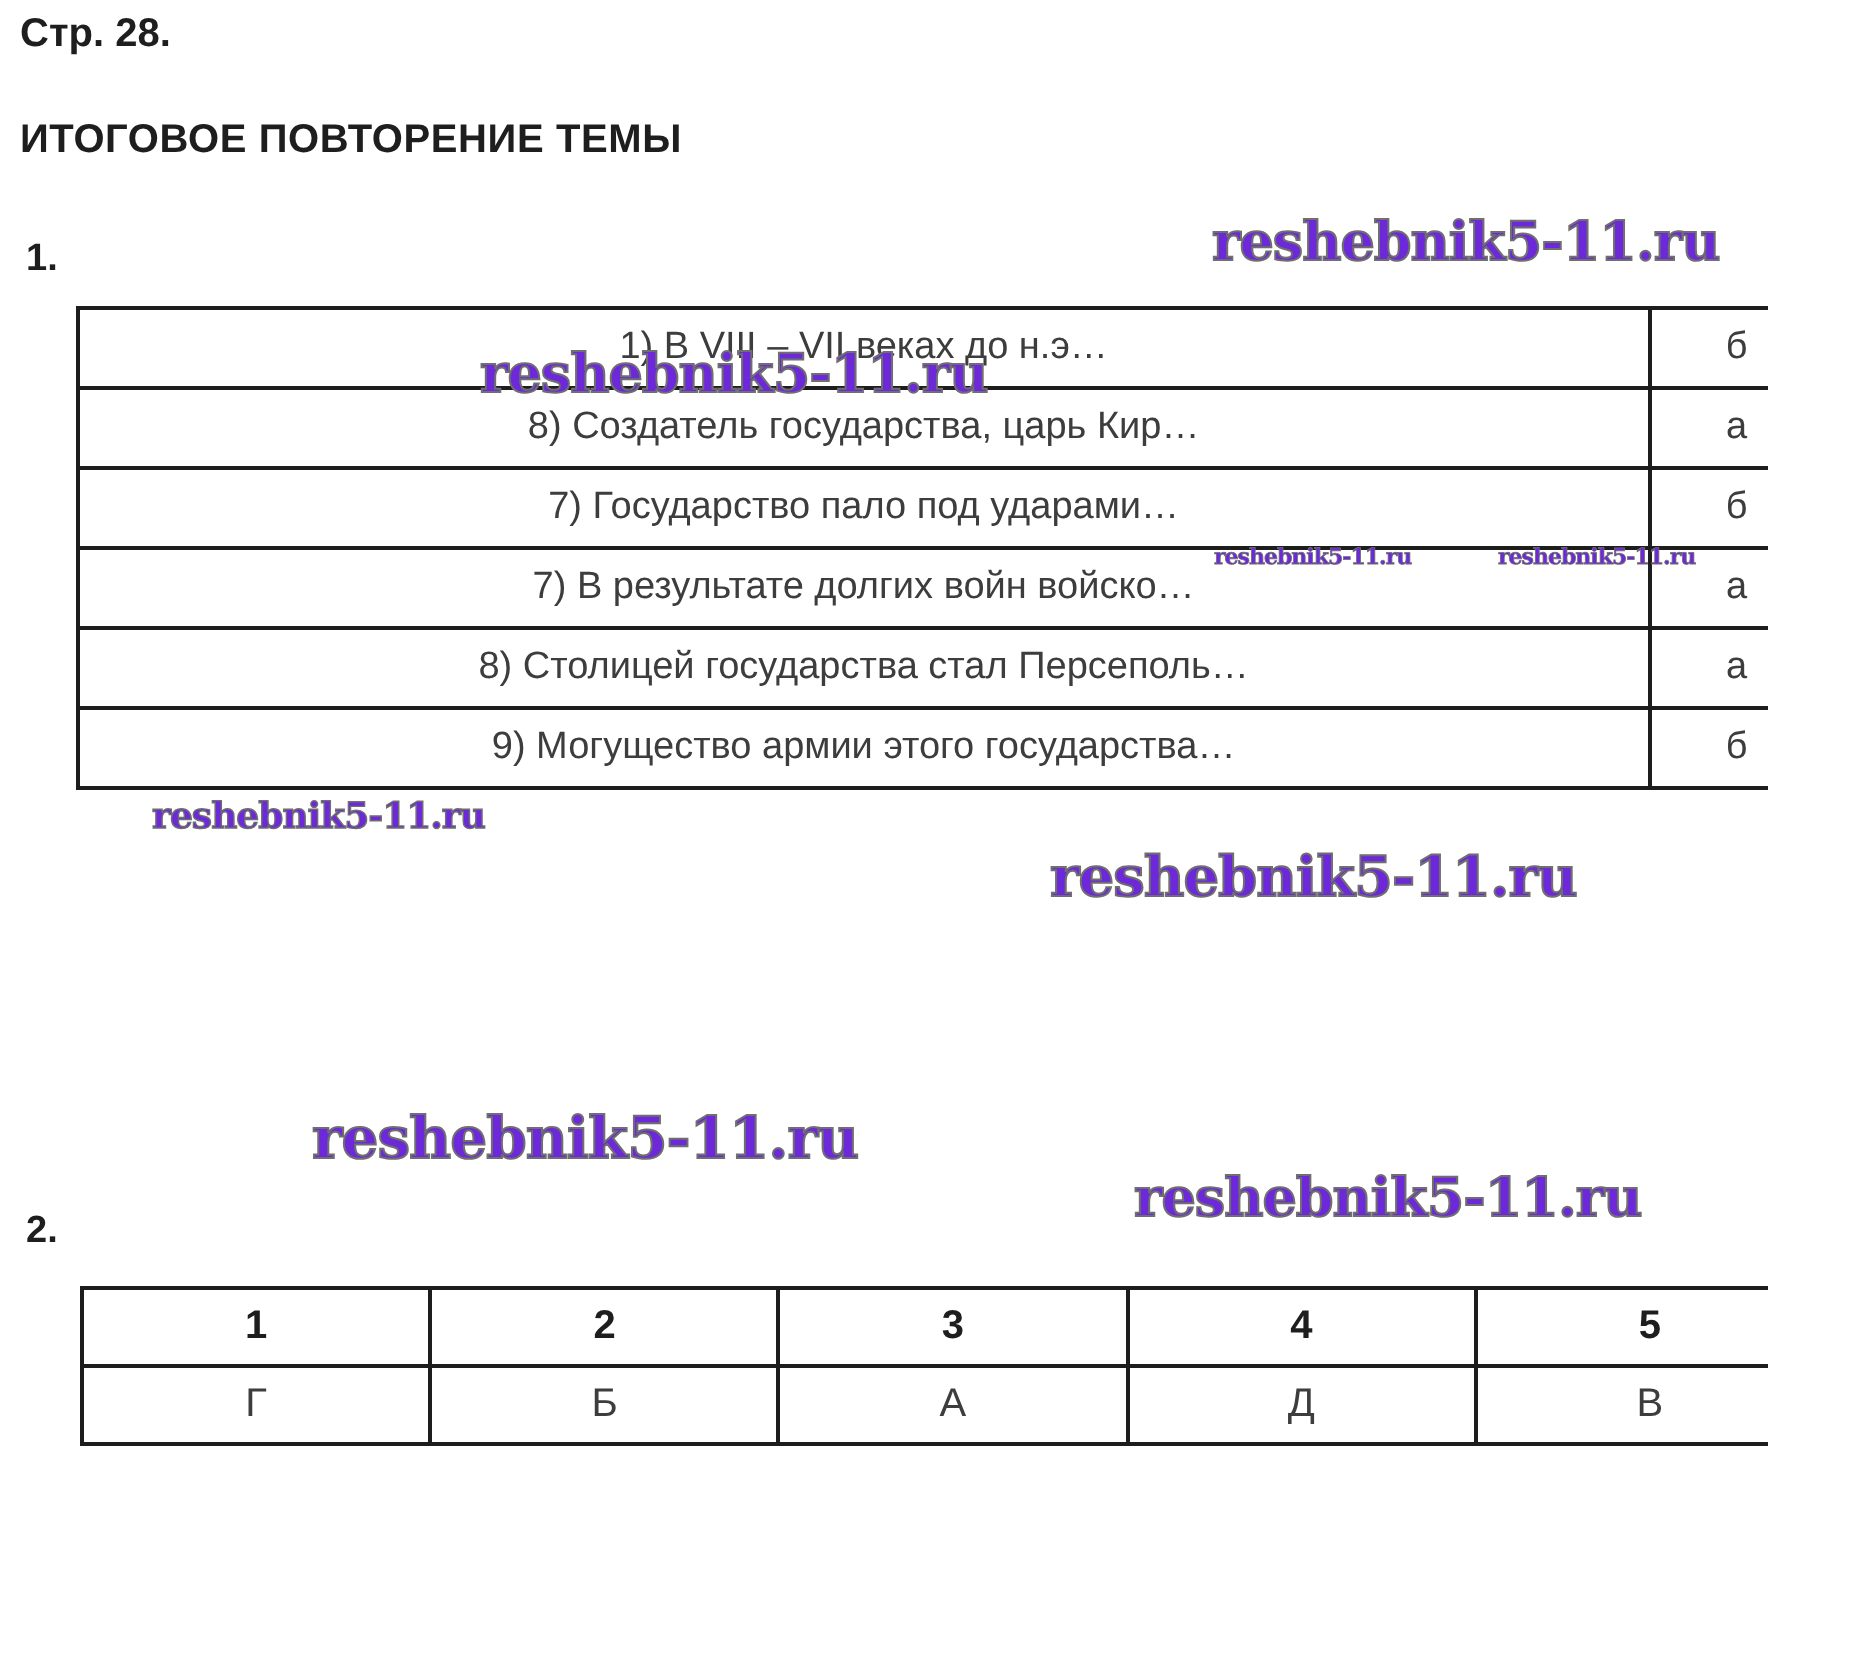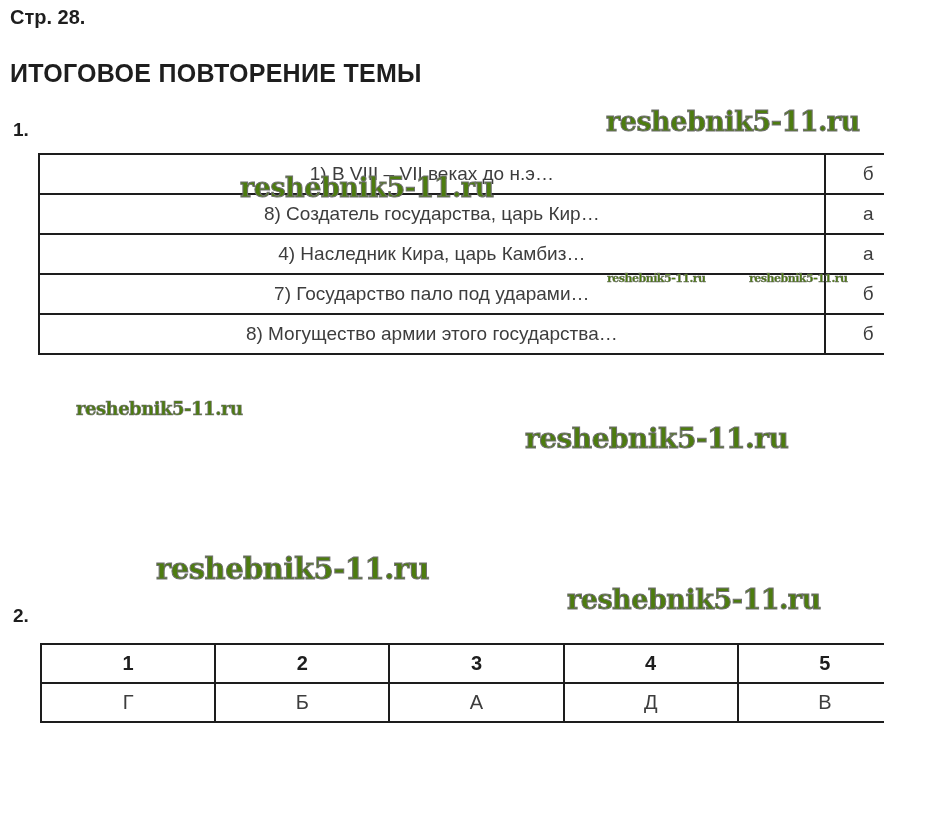--- a/index.html
+++ b/index.html
@@ -1,21 +1,21 @@
 <!DOCTYPE html>
 <html><head>
 <meta charset="utf-8">
 <style>
   html, body { margin:0; padding:0; background:#ffffff; }
   .page {
     position:relative; width:884px; height:833px; background:#ffffff;
     font-family:"Liberation Sans", sans-serif; color:#3d3d3d; overflow:hidden;
   }
   .hdr   { position:absolute; left:10px; top:6px;  font-size:20px; font-weight:bold; color:#1e1e1e; }
-  .title { position:absolute; left:10px; top:59px; font-size:25px; font-weight:bold; color:#1e1e1e; letter-spacing:0.3px; }
+  .title { position:absolute; left:10px; top:59px; font-size:20px; font-weight:bold; color:#1e1e1e; letter-spacing:0.3px; }
   .sec-label { position:absolute; font-size:19px; font-weight:bold; color:#1e1e1e; }
   .sec1  { left:13px; top:119px; }
   .sec2  { left:13px; top:605px; }
 
   table { position:absolute; border-collapse:collapse; background:transparent; }
   .t1 { left:38px; top:153px; width:875px; }
   .t1 td {
     border:2px solid #1d1d1d; height:38px; padding:0;
     font-size:19px; text-align:center; vertical-align:middle; color:#3d3d3d;
   }
@@ -26,21 +26,21 @@
   .t2 th, .t2 td {
     border:2px solid #1d1d1d; height:37px; padding:0;
     text-align:center; vertical-align:middle;
   }
   .t2 th { font-size:20px; font-weight:bold; color:#1e1e1e; }
   .t2 td { font-size:20px; font-weight:normal; color:#3d3d3d; }
 
   .wm {
     position:absolute; z-index:5; white-space:nowrap;
     font-family:"DejaVu Serif", serif; font-weight:700;
-    color:#4d7c0f; -webkit-text-stroke:1px #6f6f6f;
+    color:#6d28d9; -webkit-text-stroke:1px #6f6f6f;
     letter-spacing:-0.5px;
   }
   .wm1 { left:606px; top:106px; font-size:27px; }
   .wm2 { left:240px; top:172px; font-size:27px; }
   .wm3 { left:607px; top:272px; font-size:11px; -webkit-text-stroke:0.4px #6f6f6f; }
   .wm4 { left:749px; top:272px; font-size:11px; -webkit-text-stroke:0.4px #6f6f6f; }
   .wm5 { left:76px;  top:398px; font-size:18px; -webkit-text-stroke:0.7px #6f6f6f; }
   .wm6 { left:525px; top:422px; font-size:28px; }
   .wm7 { left:156px; top:552px; font-size:29px; }
   .wm8 { left:567px; top:584px; font-size:27px; }
@@ -59,29 +59,33 @@
     <tbody>
       <tr>
         <td class="q">1) В VIII – VII веках до н.э…</td>
         <td class="a">б</td>
       </tr>
       <tr>
         <td class="q">8) Создатель государства, царь Кир…</td>
         <td class="a">а</td>
       </tr>
       <tr>
-        <td class="q">4) Наследник Кира, царь Камбиз…</td>
-        <td class="a">а</td>
-      </tr>
-      <tr>
         <td class="q">7) Государство пало под ударами…</td>
         <td class="a">б</td>
       </tr>
       <tr>
-        <td class="q">8) Могущество армии этого государства…</td>
+        <td class="q">7) В результате долгих войн войско…</td>
+        <td class="a">а</td>
+      </tr>
+      <tr>
+        <td class="q">8) Столицей государства стал Персеполь…</td>
+        <td class="a">а</td>
+      </tr>
+      <tr>
+        <td class="q">9) Могущество армии этого государства…</td>
         <td class="a">б</td>
       </tr>
     </tbody>
   </table>
 
   <div class="sec-label sec2">2.</div>
 
   <table class="t2">
     <tbody>
       <tr>

